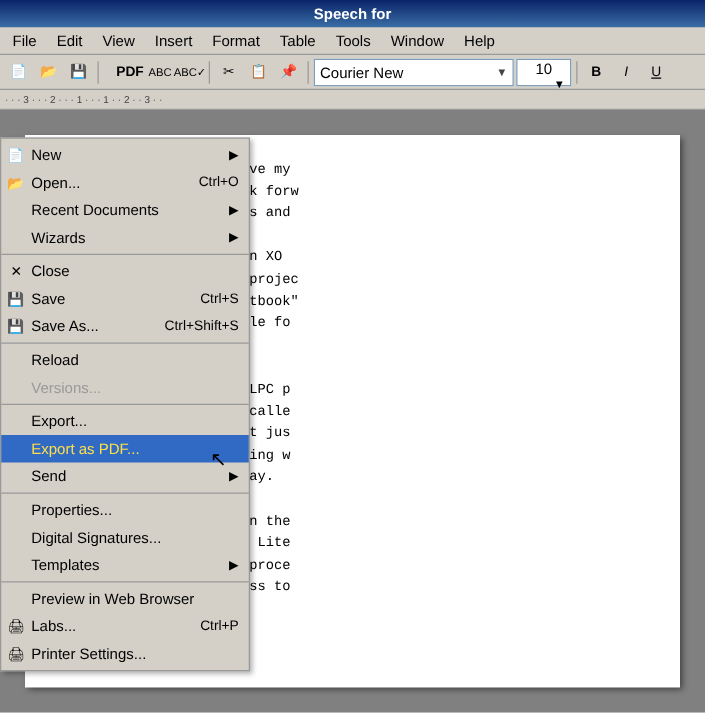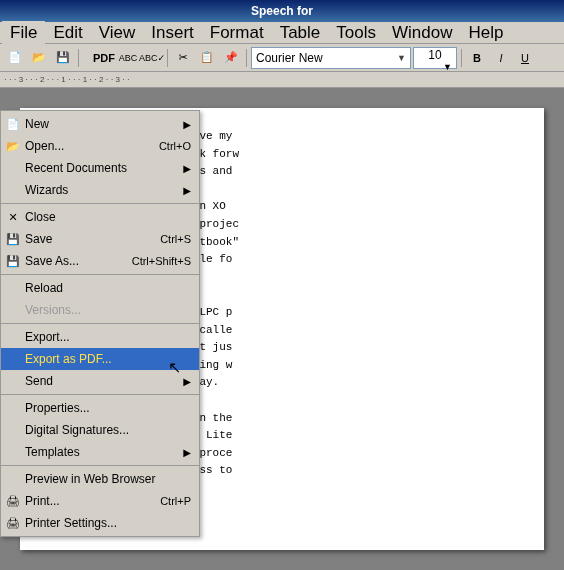--- a/index.html
+++ b/index.html
@@ -31,21 +31,21 @@
       background: #d4d0c8;
       height: 22px;
       display: flex;
       align-items: center;
       padding: 0 2px;
       border-bottom: 1px solid #999;
     }
     .menu-item {
       padding: 2px 8px;
       cursor: pointer;
-      font-size: 17px;
+      font-size: 12px;
       color: #000;
       position: relative;
       text-align: right;
     }
     .menu-item.active { background: #d4d0c8; color: #000; }
 
     
     .toolbar {
       background: #d4d0c8;
       height: 28px;
@@ -381,21 +381,21 @@
       </div>
       <div class="file-menu-separator"></div>
 
       <div class="file-menu-item">
         <span>Preview in Web Browser</span>
       </div>
 
 
       <div class="file-menu-item">
         <span class="icon-placeholder">🖨</span>
-        <span>Print...</span>
+        <span>Labs...</span>
         <span class="shortcut">Ctrl+P</span>
       </div>
 
       <div class="file-menu-item">
         <span class="icon-placeholder">🖨</span>
         <span>Printer Settings...</span>
       </div>
 
     </div>
   </div>

